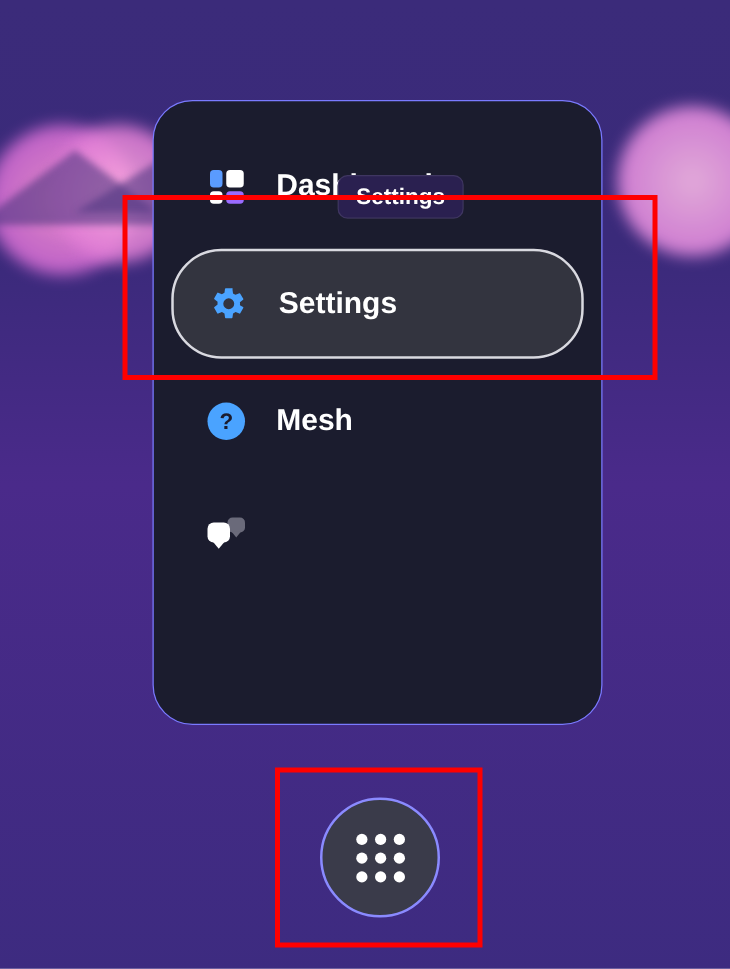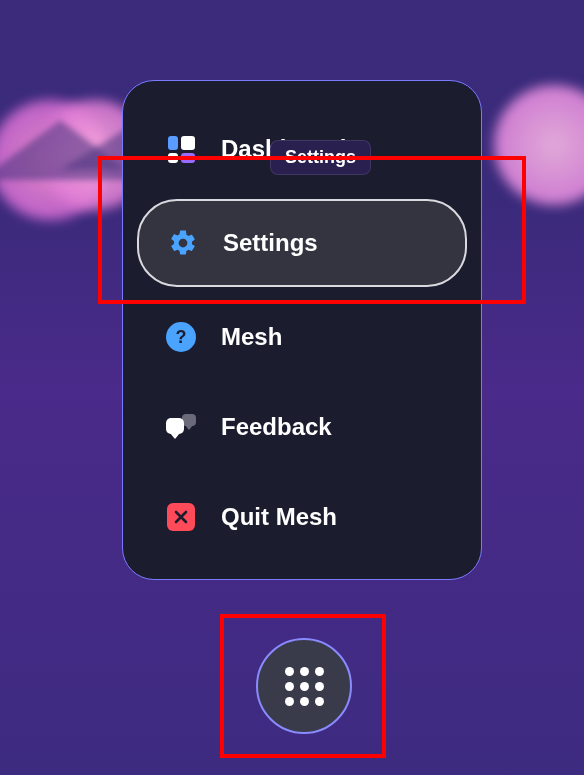--- a/index.html
+++ b/index.html
@@ -208,33 +208,22 @@
     <span class="label">Mesh</span>
   </div>
 
   <div class="menu-item">
     <span class="icon-slot">
       <span class="feedback-icon">
           <span class="b2"></span>
           <span class="b1"></span>
         </span>
     </span>
-    <span class="label">Feedback</span>
-  </div>
-
-  <div class="menu-item">
-    <span class="icon-slot">
-      <span class="quit-icon">
-        <svg width="14" height="14" viewBox="0 0 14 14">
-            <path d="M2 2 L12 12 M12 2 L2 12" stroke="#1b1c2e" stroke-width="2.6" stroke-linecap="round"></path>
-          </svg>
-      </span>
-    </span>
-    <span class="label">Quit Mesh</span>
-  </div>
+  </div>
+
 
 </div>
 
 <div class="tooltip">
   <span>Settings</span>
 </div>
 
 <div class="launcher">
   <span>
     <span class="grid-dots">

